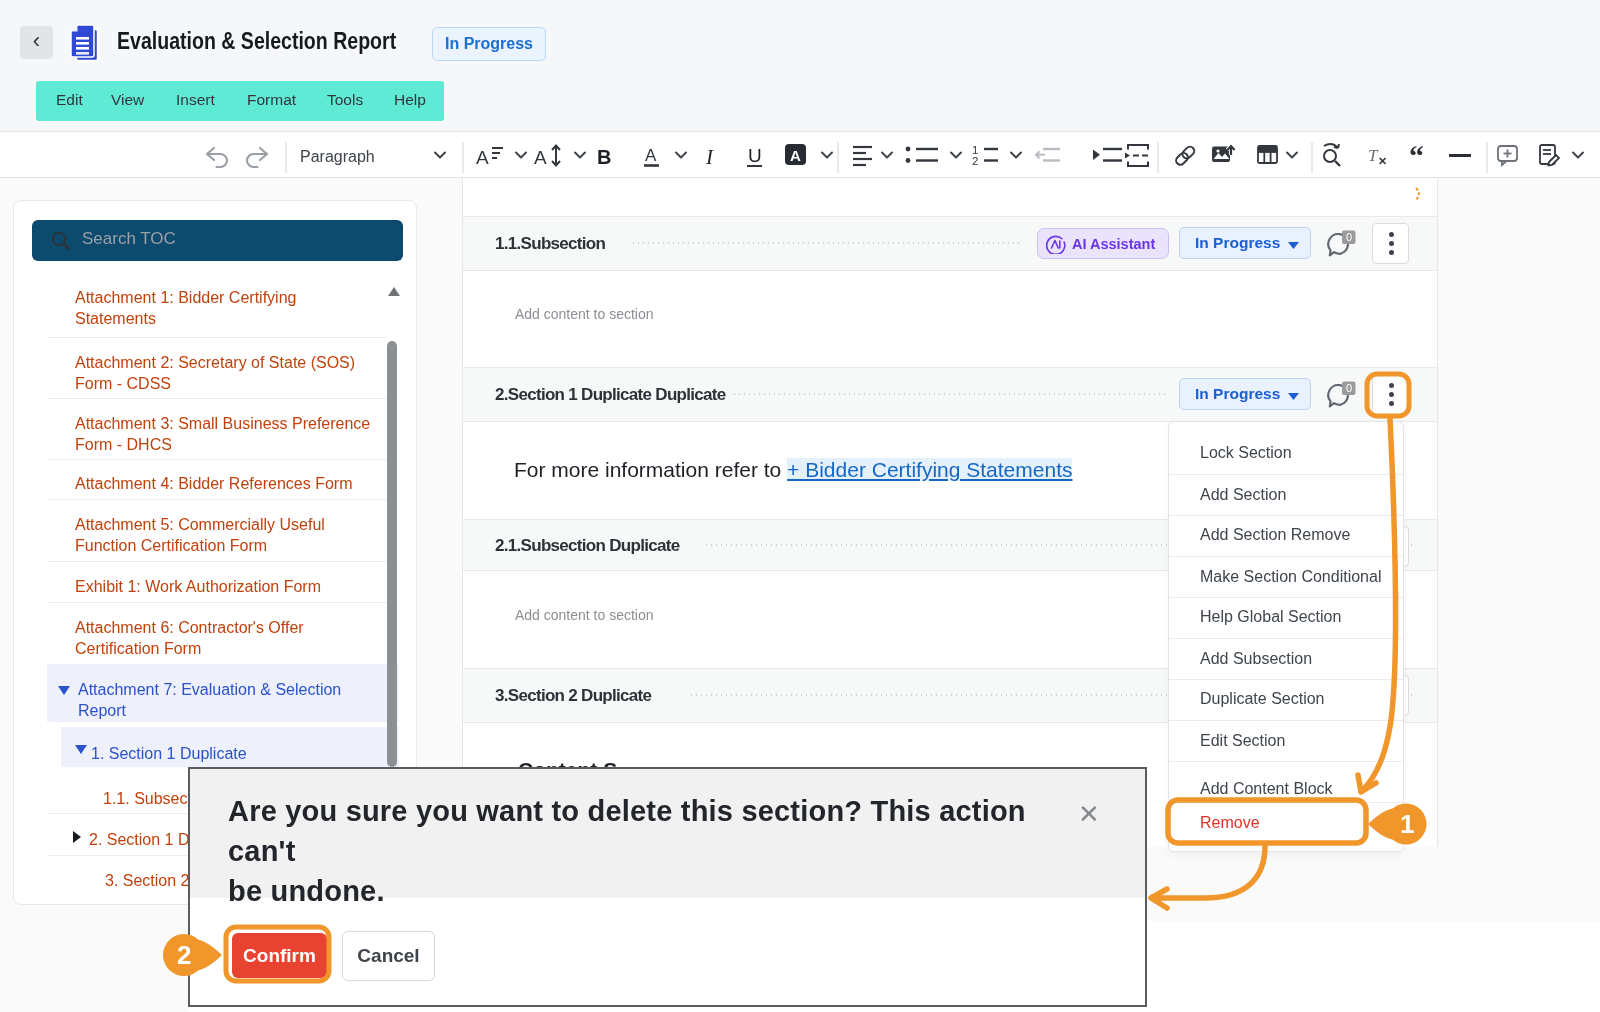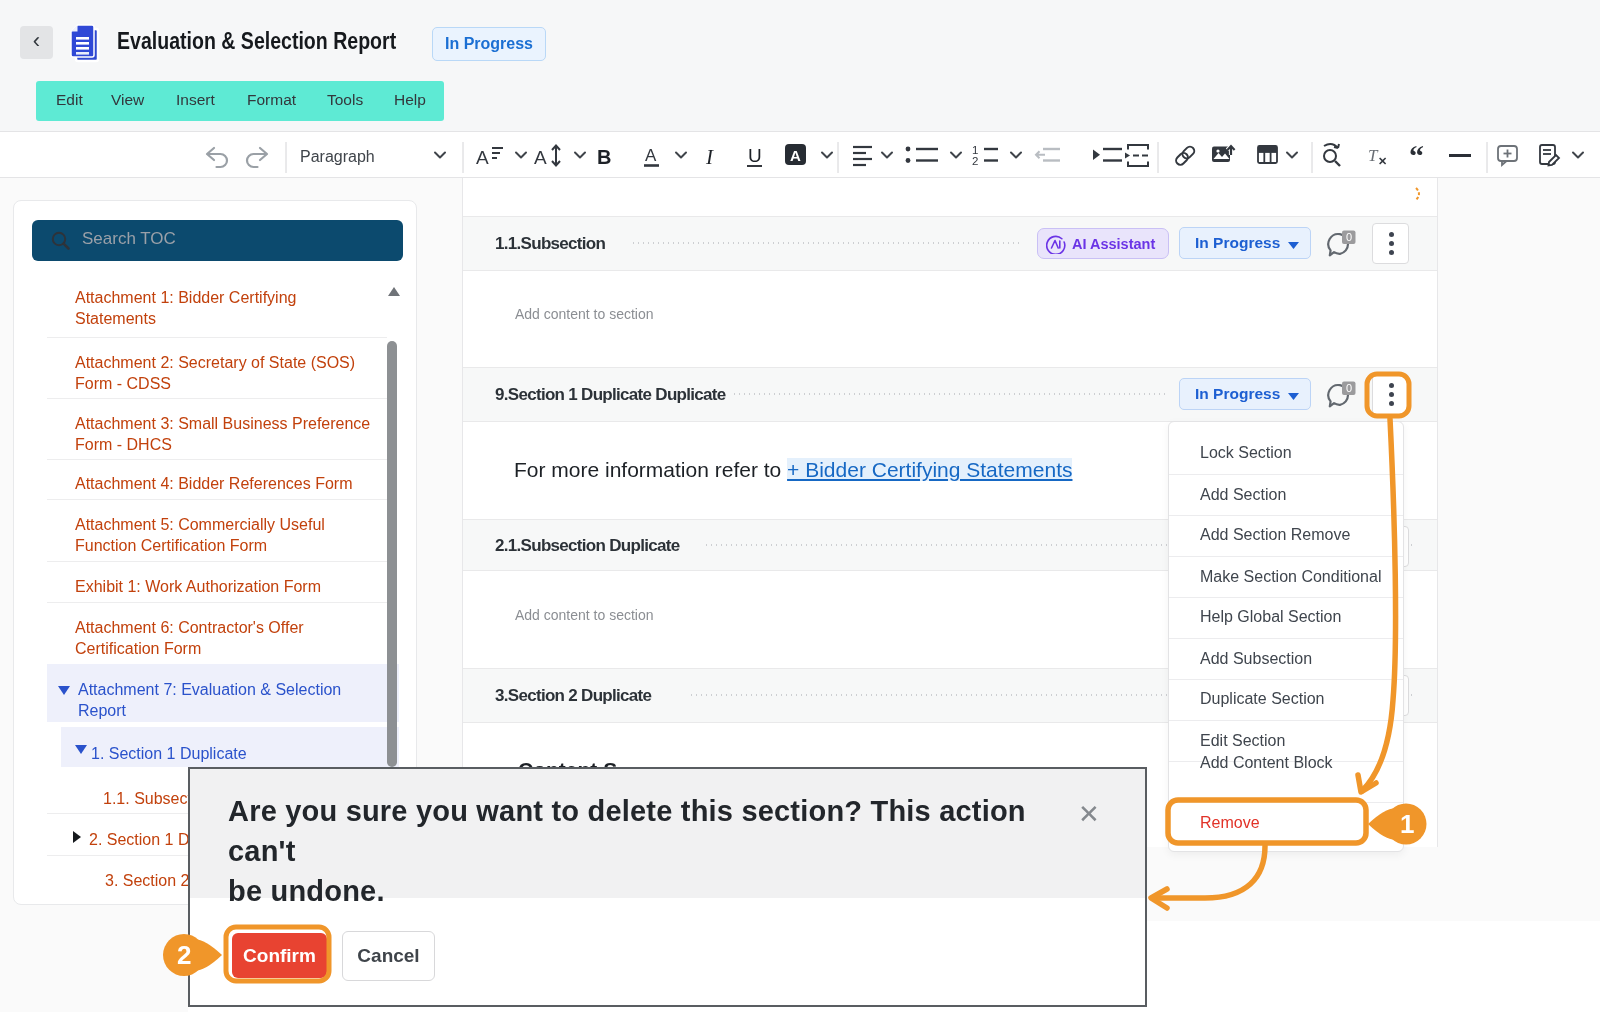--- a/index.html
+++ b/index.html
@@ -246,21 +246,21 @@
         <rect x="15" y="2.5" width="13.5" height="13.5" rx="2" fill="#9b9b9d"></rect>
         <text x="19" y="13.3" font-size="11" fill="#fff" font-family="Liberation Sans">0</text>
       </svg>
 <div class="kebabbtn" style="left:909px;top:45px">
         <div class="kdot" style="top:8px"></div>
         <div class="kdot" style="top:17px"></div>
         <div class="kdot" style="top:26px"></div>
       </div>
 <div class="placeholder" style="top:128px">Add content to section</div>
 <div class="secrow" style="top:189px;height:55px"></div>
-<div class="sectitle" style="top:206.5px">9.Section 1 Duplicate Duplicate</div>
+<div class="sectitle" style="top:206.5px">2.Section 1 Duplicate Duplicate</div>
 <div class="dotline" style="left:271px;top:215px;width:432px"></div>
 <div class="badge-ip" style="left:716px;top:200px">In Progress
         <svg style="position:absolute;right:11px;top:14px" width="11" height="8">
           <path d="M0 0 h11 l-5.5 7 z" fill="#1d5fd2"></path>
         </svg></div>
 <svg style="position:absolute;left:864px;top:201px" width="36" height="32" viewBox="0 0 36 32">
         <path d="M13 6.2 a10 10 0 0 1 0 19.6 a10 10 0 0 1 -6 -1.6 l-4.2 3.2 l0.8 -5 a10 10 0 0 1 9.4 -16.2" fill="none" stroke="#62686f" stroke-width="2.2" stroke-linejoin="round"></path>
         <rect x="15" y="2.5" width="13.5" height="13.5" rx="2" fill="#9b9b9d"></rect>
         <text x="19" y="13.3" font-size="11" fill="#fff" font-family="Liberation Sans">0</text>
       </svg>
@@ -299,21 +299,21 @@
 <div class="mi" style="top:146px;">Make Section Conditional</div>
 <div class="msep" style="top:175px"></div>
 <div class="mi" style="top:186px;">Help Global Section</div>
 <div class="msep" style="top:216px"></div>
 <div class="mi" style="top:228px;">Add Subsection</div>
 <div class="msep" style="top:257px"></div>
 <div class="mi" style="top:268px;">Duplicate Section</div>
 <div class="msep" style="top:298px"></div>
 <div class="mi" style="top:310px;">Edit Section</div>
 <div class="msep" style="top:339px"></div>
-<div class="mi" style="top:332px;text-align:center;">Add Content Block</div>
+<div class="mi" style="top:358px;text-align:center;">Add Content Block</div>
 <div class="msep" style="top:380px"></div>
 <div class="mi" style="top:392px;color:#e13228;">Remove</div>
   </div>
   <div class="abs" id="modal">
     <div id="modalhead"></div>
     <div id="modaltitle">Are you sure you want to delete this section? This action can't<br>be undone.</div>
     <div id="modalx">✕</div>
     <div id="btn-confirm">Confirm</div>
     <div id="btn-cancel">Cancel</div>
   </div>

